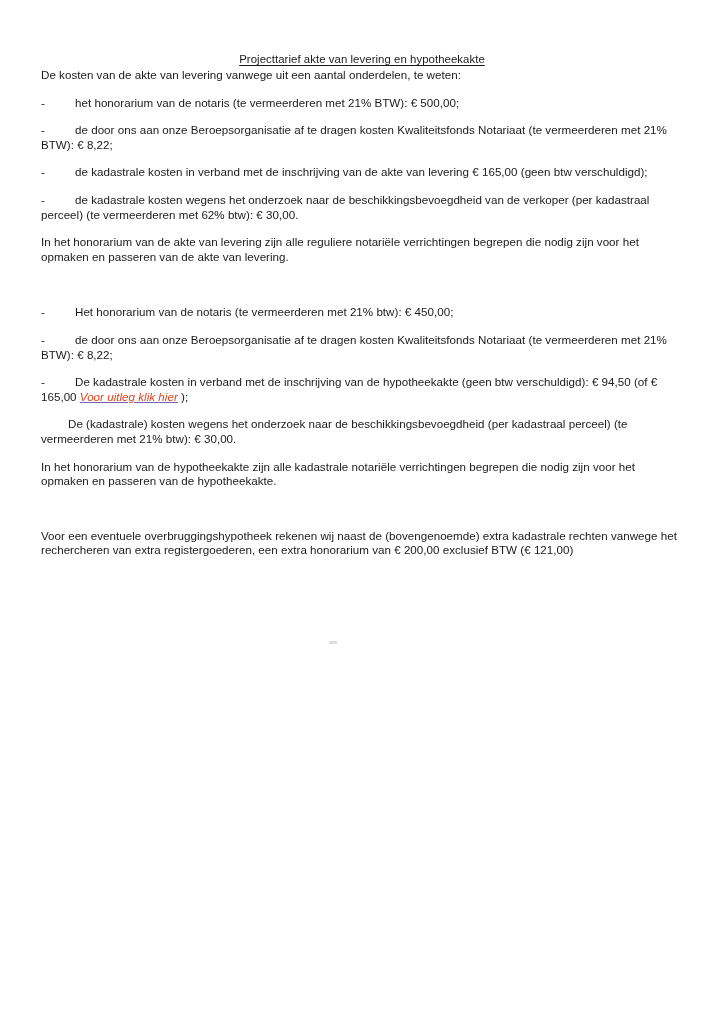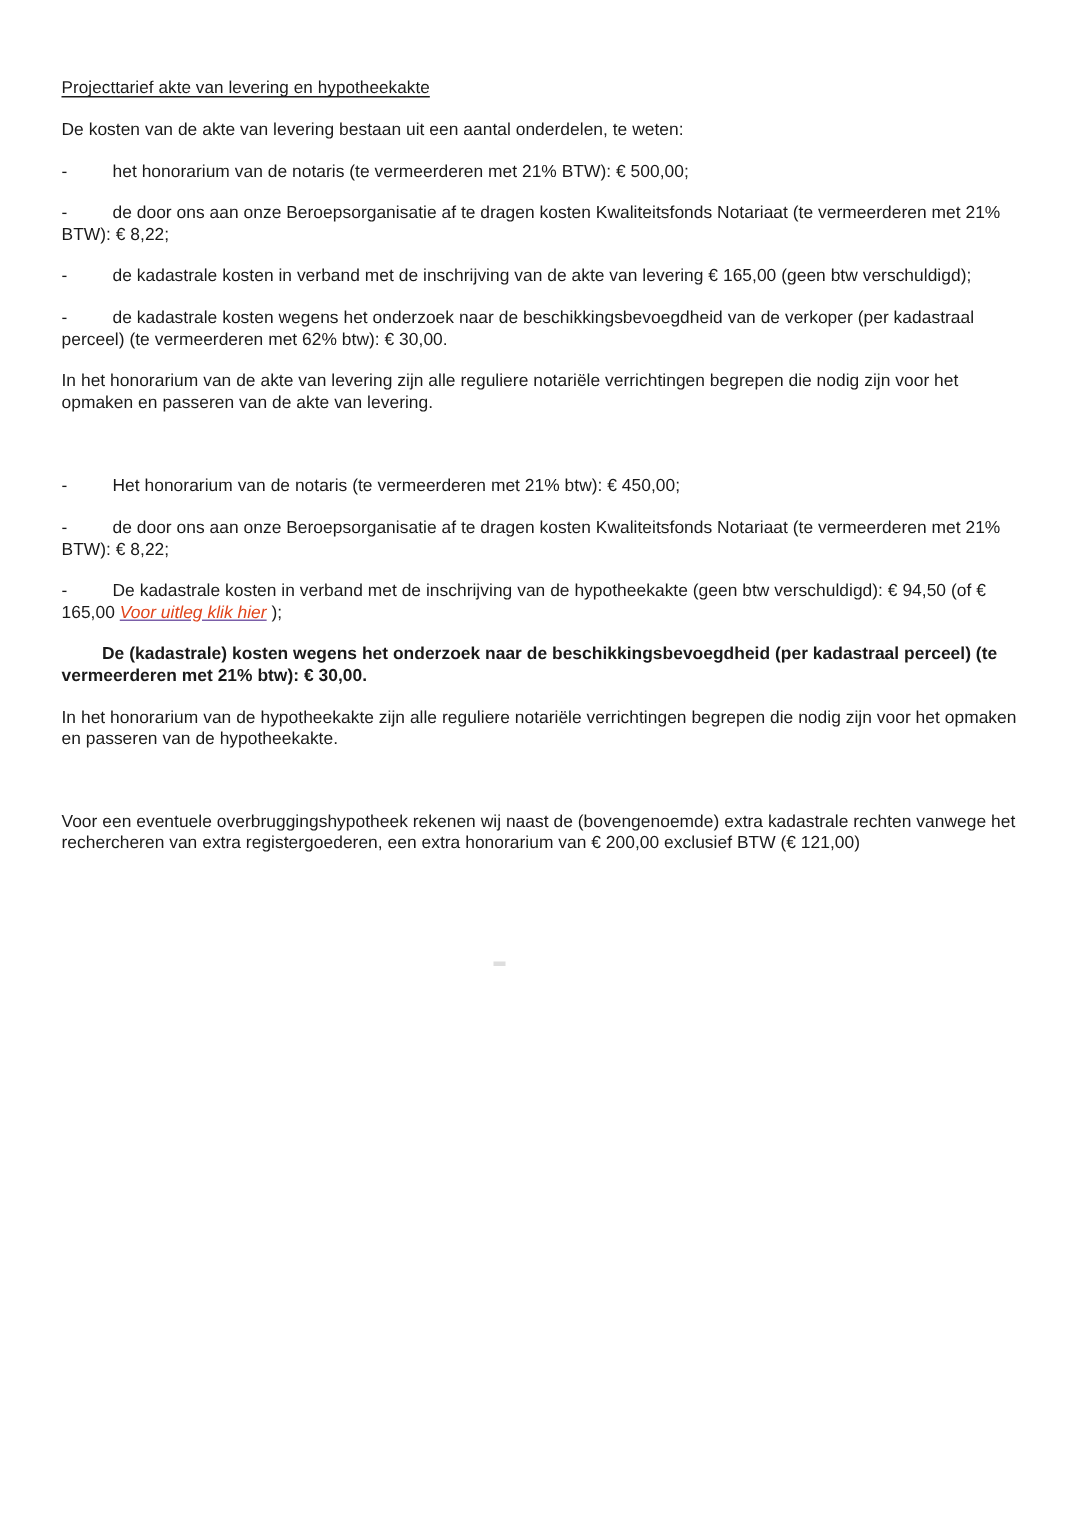--- a/index.html
+++ b/index.html
@@ -25,22 +25,23 @@
     position: absolute;
     left: 41px;
     top: 52px;
     width: 642px;
   }
   .doc-title {
     font-size: 11.4px;
     line-height: 15px;
     text-decoration: underline;
     text-underline-offset: 2px;
-    margin: 0 0 13px 0;
+    margin: 0 0 1px 0;
     letter-spacing: 0.05px;
+    text-align: center;
   }
   .para {
     font-size: 11.6px;
     line-height: 14.6px;
     margin: 0 0 13px 0;
     letter-spacing: 0.02px;
   }
   .bullet {
     font-size: 11.6px;
     line-height: 14.6px;
@@ -52,21 +53,20 @@
     position: absolute;
     left: 0;
     top: 0;
   }
   .bullet .btext {
     display: block;
     text-indent: 34px;
   }
   .bullet.nodash .btext {
     text-indent: 27px;
-    font-weight: bold;
   }
   .gap-section {
     height: 28px;
   }
   .gap-final {
     height: 27px;
   }
   .link {
     color: #e0441c;
     font-style: italic;
@@ -87,21 +87,21 @@
 </style>
 </head>
 <body>
 
 <div class="page">
 
   <div class="content">
 
     <div class="doc-title">Projecttarief akte van levering en hypotheekakte</div>
 
-    <div class="para">De kosten van de akte van levering bestaan uit een aantal onderdelen, te weten:</div>
+    <div class="para">De kosten van de akte van levering vanwege uit een aantal onderdelen, te weten:</div>
 
     <div class="bullet">
       <span class="dash">-</span>
       <span class="btext">het honorarium van de notaris (te vermeerderen met 21% BTW): € 500,00;</span>
     </div>
 
     <div class="bullet">
       <span class="dash">-</span>
       <span class="btext"> de door ons aan onze Beroepsorganisatie af te dragen kosten Kwaliteitsfonds Notariaat (te vermeerderen met 21% BTW): € 8,22;</span>
     </div>
@@ -133,21 +133,21 @@
 
     <div class="bullet">
       <span class="dash">-</span>
       <span class="btext"><span>De kadastrale kosten in verband met de inschrijving van de hypotheekakte (geen btw verschuldigd): € 94,50 (of € 165,00 </span><span class="link">Voor uitleg klik hier</span><span> );</span></span>
     </div>
 
     <div class="bullet nodash">
       <span class="btext">De (kadastrale) kosten wegens het onderzoek naar de beschikkingsbevoegdheid (per kadastraal perceel) (te vermeerderen met 21% btw): € 30,00.</span>
     </div>
 
-    <div class="para">In het honorarium van de hypotheekakte zijn alle reguliere notariële verrichtingen begrepen die nodig zijn voor het opmaken en passeren van de hypotheekakte.</div>
+    <div class="para">In het honorarium van de hypotheekakte zijn alle kadastrale notariële verrichtingen begrepen die nodig zijn voor het opmaken en passeren van de hypotheekakte.</div>
 
     <div class="gap-final"></div>
 
     <div class="para">Voor een eventuele overbruggingshypotheek rekenen wij naast de (bovengenoemde) extra kadastrale rechten vanwege het rechercheren van extra registergoederen, een extra honorarium van € 200,00 exclusief BTW (€ 121,00)</div>
 
   </div>
 
   <div class="artifact"></div>
 
 </div>

